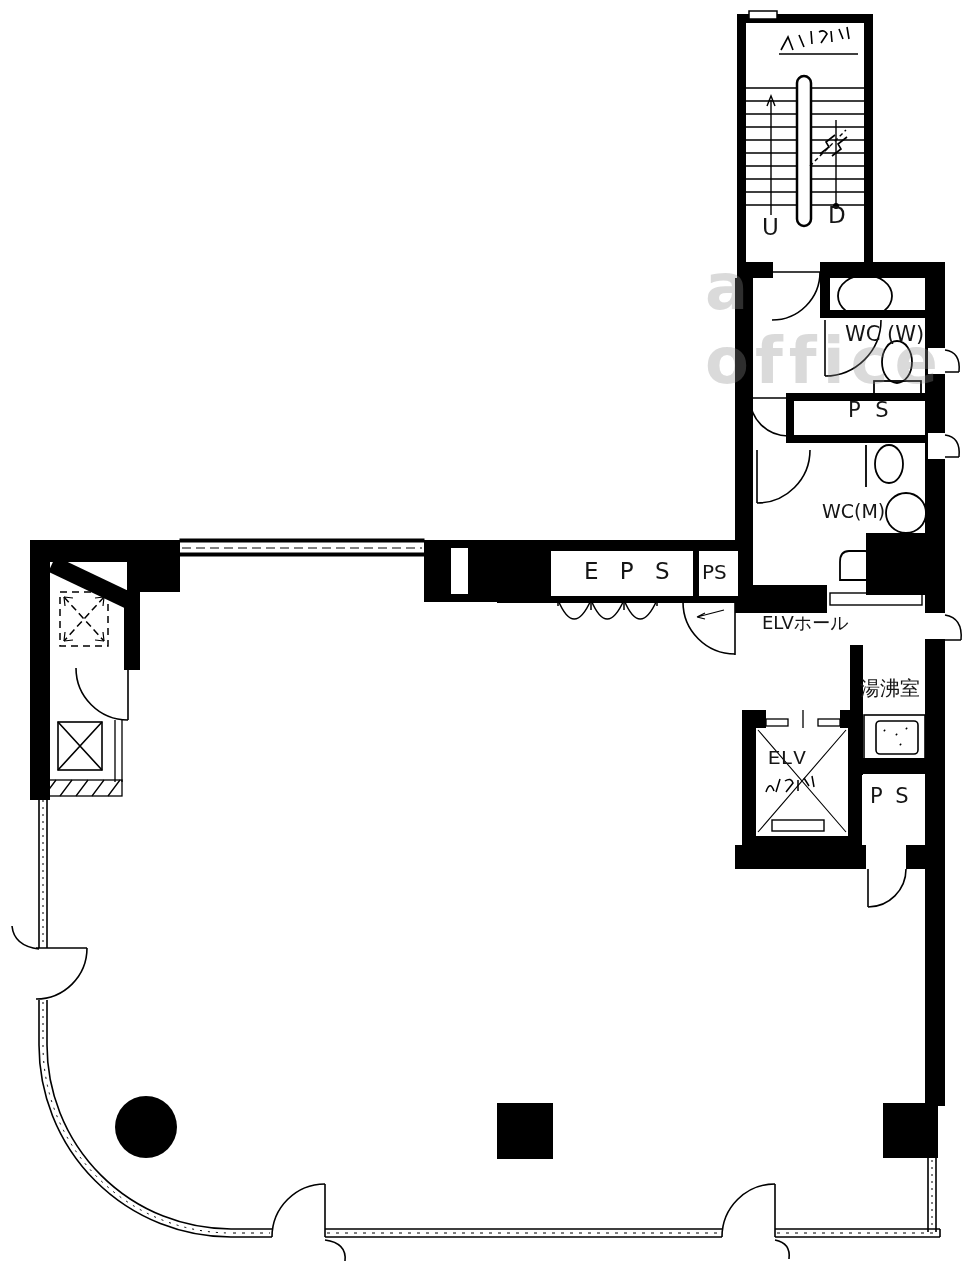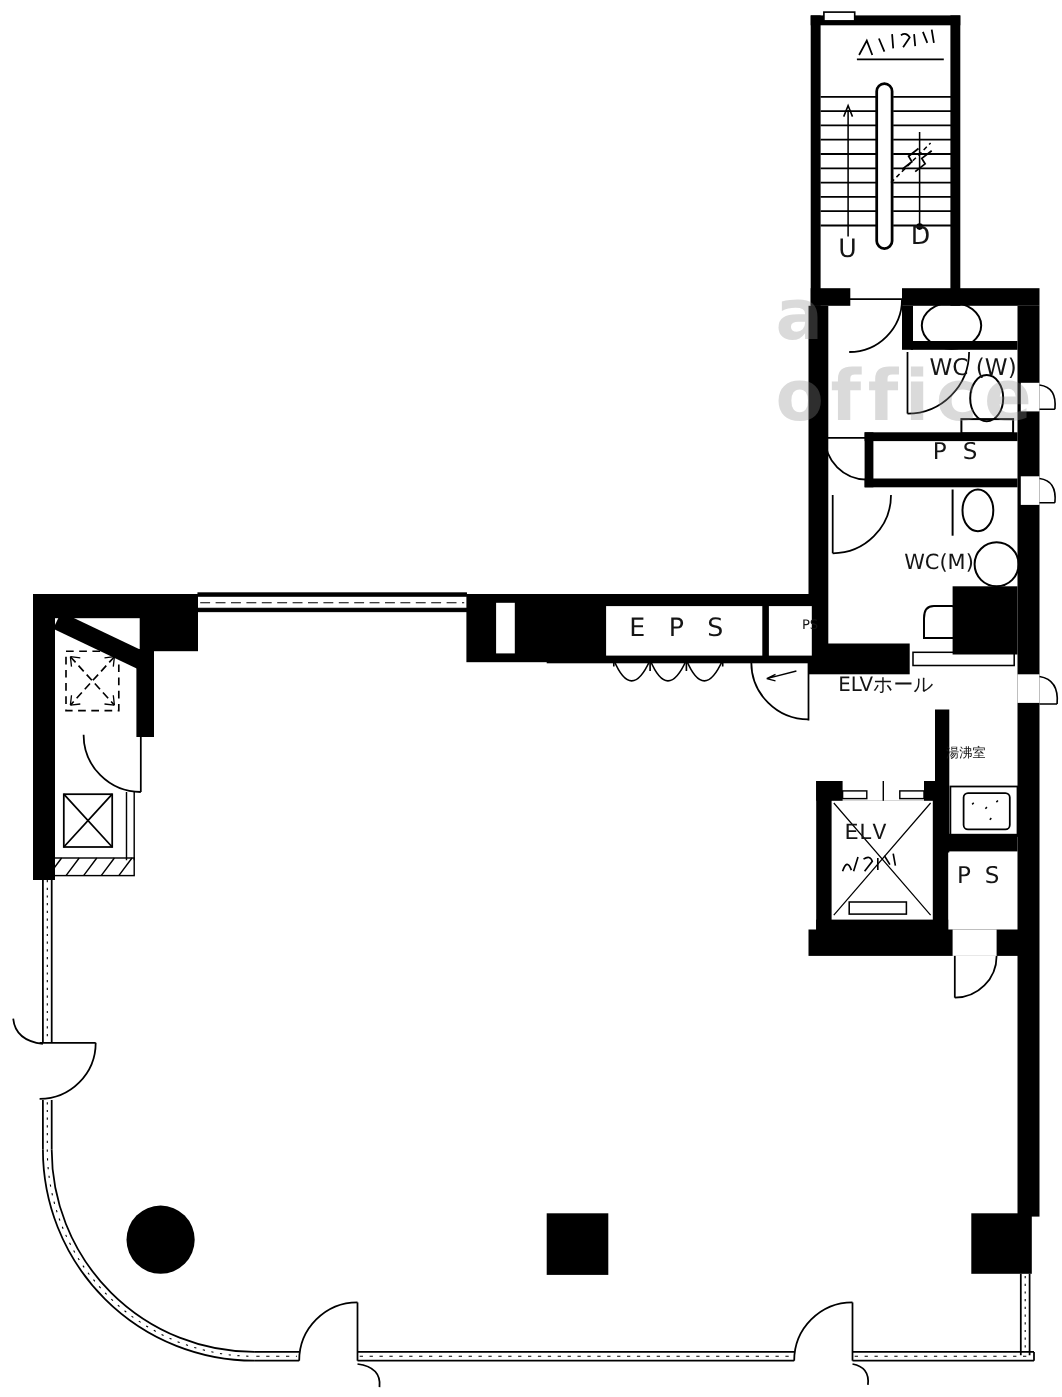--- a/index.html
+++ b/index.html
@@ -232,20 +232,20 @@
   </svg>
 
   <div class="wm" style="left:705px;top:250px;font-size:64px;">a office</div>
 
   <div class="lbl" style="left:762px;top:216px;font-size:23px;">U</div>
   <div class="lbl" style="left:828px;top:204px;font-size:23px;">D</div>
 
   <div class="lbl" style="left:845px;top:324px;font-size:21px;">WC (W)</div>
   <div class="lbl" style="left:848px;top:400px;font-size:21px;letter-spacing:4px;">P S</div>
   <div class="lbl" style="left:822px;top:502px;font-size:19px;">WC(M)</div>
-  <div class="lbl" style="left:572px;top:560px;font-size:23px;letter-spacing:7px;">E P S</div>
-  <div class="lbl" style="left:729px;top:562px;font-size:12px;">PS</div>
+  <div class="lbl" style="left:584px;top:560px;font-size:23px;letter-spacing:7px;">E P S</div>
+  <div class="lbl" style="left:702px;top:562px;font-size:20px;">PS</div>
   <div class="lbl" style="left:762px;top:614px;font-size:18px;">ELVホール</div>
-  <div class="lbl" style="left:860px;top:678px;font-size:12px;">湯沸室</div>
+  <div class="lbl" style="left:860px;top:678px;font-size:20px;">湯沸室</div>
   <div class="lbl" style="left:768px;top:748px;font-size:21px;font-family:Liberation Mono, monospace;">ELV</div>
   <div class="lbl" style="left:870px;top:786px;font-size:21px;letter-spacing:3px;">P S</div>
 
 </div>
 
 </body></html>

